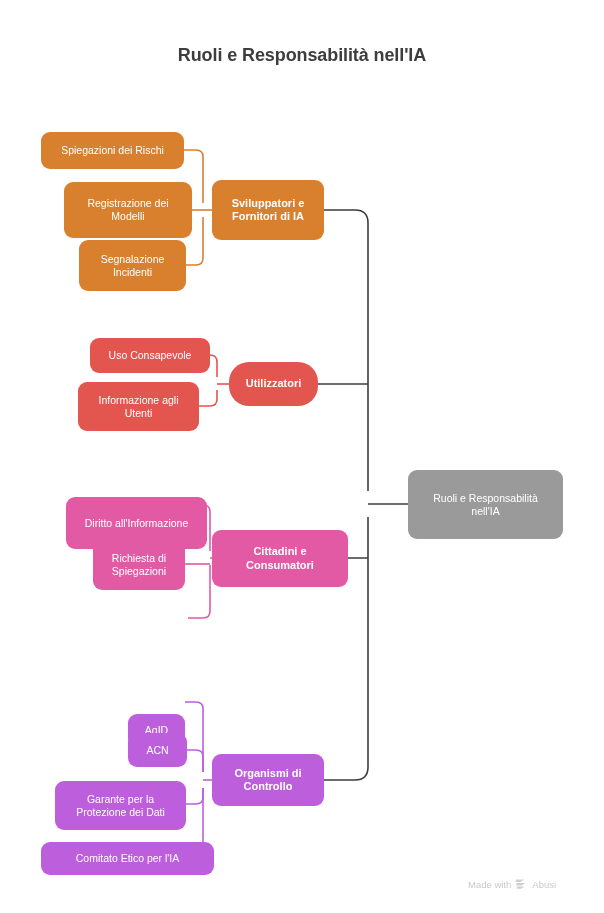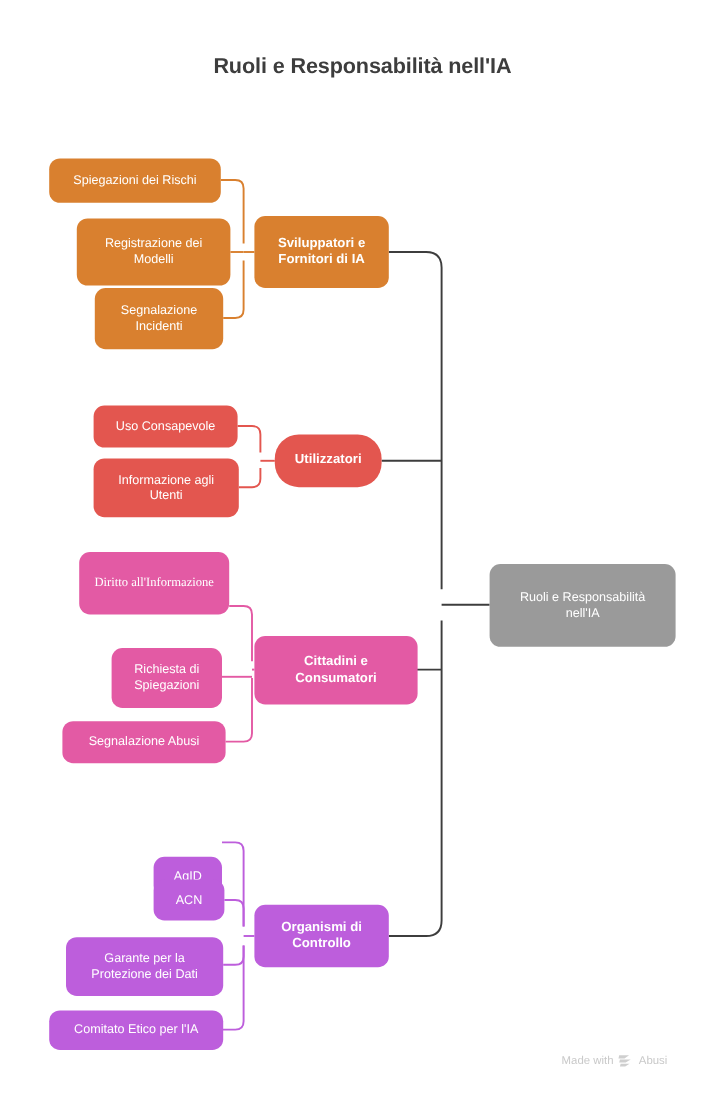--- a/index.html
+++ b/index.html
@@ -130,53 +130,50 @@
   <div class="node leaf c-orange" style="left:64px;  top:182px; width:128px; height:56px;">
     <span>Registrazione dei Modelli</span>
   </div>
   <div class="node leaf c-orange" style="left:79px;  top:240px; width:107px; height:51px;">
     <span>Segnalazione Incidenti</span>
   </div>
   <div class="node branch c-orange" style="left:212px; top:180px; width:112px; height:60px;">
     <span>Sviluppatori e Fornitori di IA</span>
   </div>
 
-  <div class="node leaf c-red" style="left:78px;  top:338px; width:120px; height:35px;padding-left:10px;">
+  <div class="node leaf c-red" style="left:90px;  top:338px; width:120px; height:35px;padding-left:10px;">
     <span>Uso Consapevole</span>
   </div>
   <div class="node leaf c-red" style="left:78px;  top:382px; width:121px; height:49px;">
     <span>Informazione agli Utenti</span>
   </div>
   <div class="node branch c-red" style="left:229px; top:362px; width:89px; height:44px;border-radius:20px;">
     <span>Utilizzatori</span>
   </div>
 
-  <div class="node leaf c-pink" style="left:66px;  top:460px; width:125px; height:52px;font-family:Liberation Serif, serif;">
+  <div class="node leaf c-pink" style="left:66px;  top:497px; width:141px; height:52px;">
     <span>Diritto all'Informazione</span>
   </div>
   <div class="node leaf c-pink" style="left:93px;  top:540px; width:92px; height:50px;">
     <span>Richiesta di Spiegazioni</span>
-  </div>
-  <div class="node leaf c-pink" style="left:52px;  top:601px; width:136px; height:35px;">
-    <span>Segnalazione Abusi</span>
   </div>
   <div class="node branch c-pink" style="left:212px; top:530px; width:136px; height:57px;">
     <span>Cittadini e Consumatori</span>
   </div>
 
   <div class="node leaf c-purple" style="left:128px; top:686px; width:57px; height:33px;margin-top:28px;">
     <span>AgID</span>
   </div>
   <div class="node leaf c-purple" style="left:128px; top:733px; width:59px; height:34px;">
     <span>ACN</span>
   </div>
   <div class="node leaf c-purple" style="left:55px;  top:781px; width:131px; height:49px;">
     <span>Garante per la Protezione dei Dati</span>
   </div>
-  <div class="node leaf c-purple" style="left:41px;  top:842px; width:145px; height:33px;">
+  <div class="node leaf c-purple" style="left:41px;  top:842px; width:173px; height:33px;">
     <span>Comitato Etico per l'IA</span>
   </div>
   <div class="node branch c-purple" style="left:212px; top:754px; width:112px; height:52px;">
     <span>Organismi di Controllo</span>
   </div>
 
   <div class="node hub c-gray" style="left:408px; top:470px; width:155px; height:69px;">
     <span>Ruoli e Responsabilità nell'IA</span>
   </div>
 

